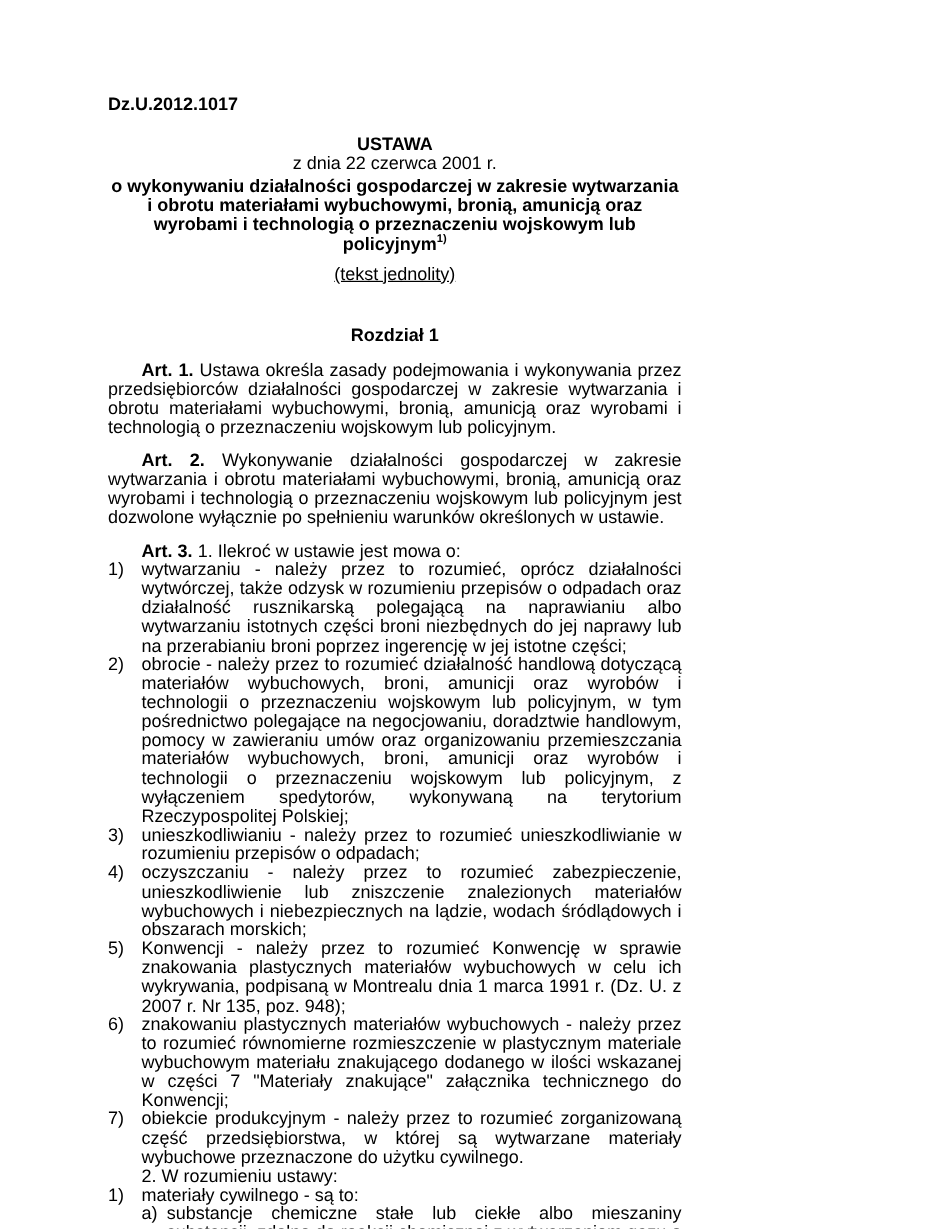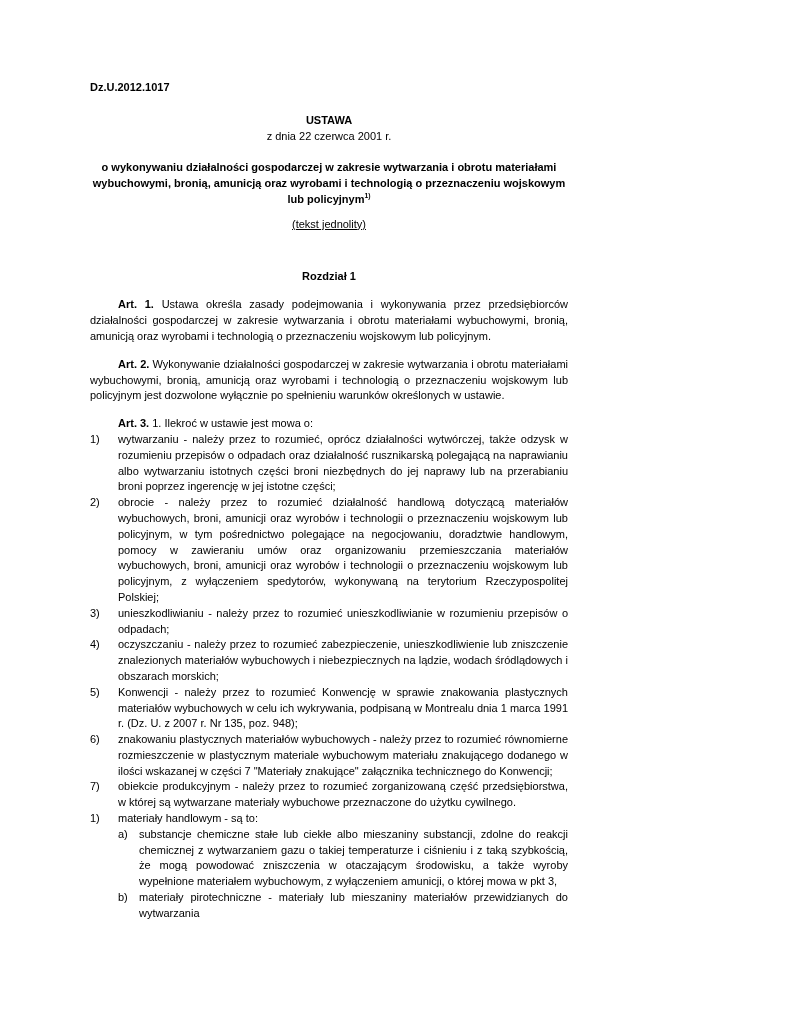--- a/index.html
+++ b/index.html
@@ -8,28 +8,28 @@
     width: 791px;
     height: 1024px;
     overflow: hidden;
     font-family: "Liberation Sans", "DejaVu Sans", sans-serif;
     color: #000000;
   }
   .page {
     width: 658px;
     height: 1024px;
     padding: 80px 90px 0 90px;
-    font-size: 11px;
+    font-size: 15px;
     line-height: 15.8px;
   }
   .bold { font-weight: bold; }
   .center { text-align: center; }
   .ref { font-weight: bold; margin-bottom: 17px; }
   .doc-title { margin-bottom: 0; }
-  .date-line { margin-bottom: 16px; }
+  .date-line { margin-bottom: 4px; }
   .subject { margin-bottom: 9px; }
   .subject sup { font-size: 0.62em; vertical-align: super; line-height: 0; }
   .note { margin-bottom: 36px; text-decoration: underline; }
   .chapter { margin-bottom: 13px; }
   .chapter-title { margin-bottom: 2px; }
   .art {
     text-align: justify;
     text-indent: 28px;
     margin-top: 12px;
   }
@@ -116,25 +116,26 @@
       <span>znakowaniu plastycznych materiałów wybuchowych - należy przez to rozumieć równomierne rozmieszczenie w plastycznym materiale wybuchowym materiału znakującego dodanego w ilości wskazanej w części 7 "Materiały znakujące" załącznika technicznego do Konwencji;</span>
     </div>
 
     <div class="li">
       <span class="num">7)</span>
       <span>obiekcie produkcyjnym - należy przez to rozumieć zorganizowaną część przedsiębiorstwa, w której są wytwarzane materiały wybuchowe przeznaczone do użytku cywilnego.</span>
     </div>
 
   </div>
 
+  <p class="ust-intro">2. W rozumieniu ustawy:</p>
 
   <div>
     <div class="li">
       <span class="num">1)</span>
-      <span>materiały handlowym - są to:</span>
+      <span>materiały cywilnego - są to:</span>
 
       <div class="sub">
         <span class="num">a)</span>
         <span>substancje chemiczne stałe lub ciekłe albo mieszaniny substancji, zdolne do reakcji chemicznej z wytwarzaniem gazu o takiej temperaturze i ciśnieniu i z taką szybkością, że mogą powodować zniszczenia w otaczającym środowisku, a także wyroby wypełnione materiałem wybuchowym, z wyłączeniem amunicji, o której mowa w pkt 3,</span>
       </div>
 
       <div class="sub">
         <span class="num">b)</span>
         <span>materiały pirotechniczne - materiały lub mieszaniny materiałów przewidzianych do wytwarzania</span>
       </div>

